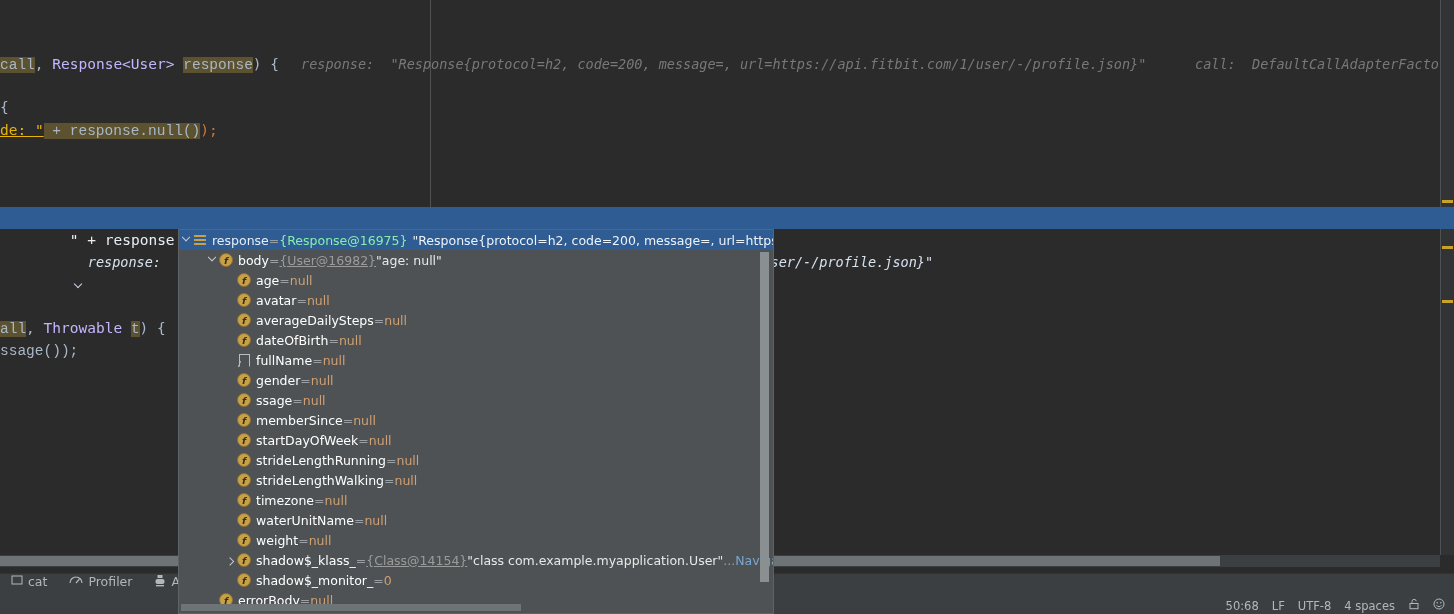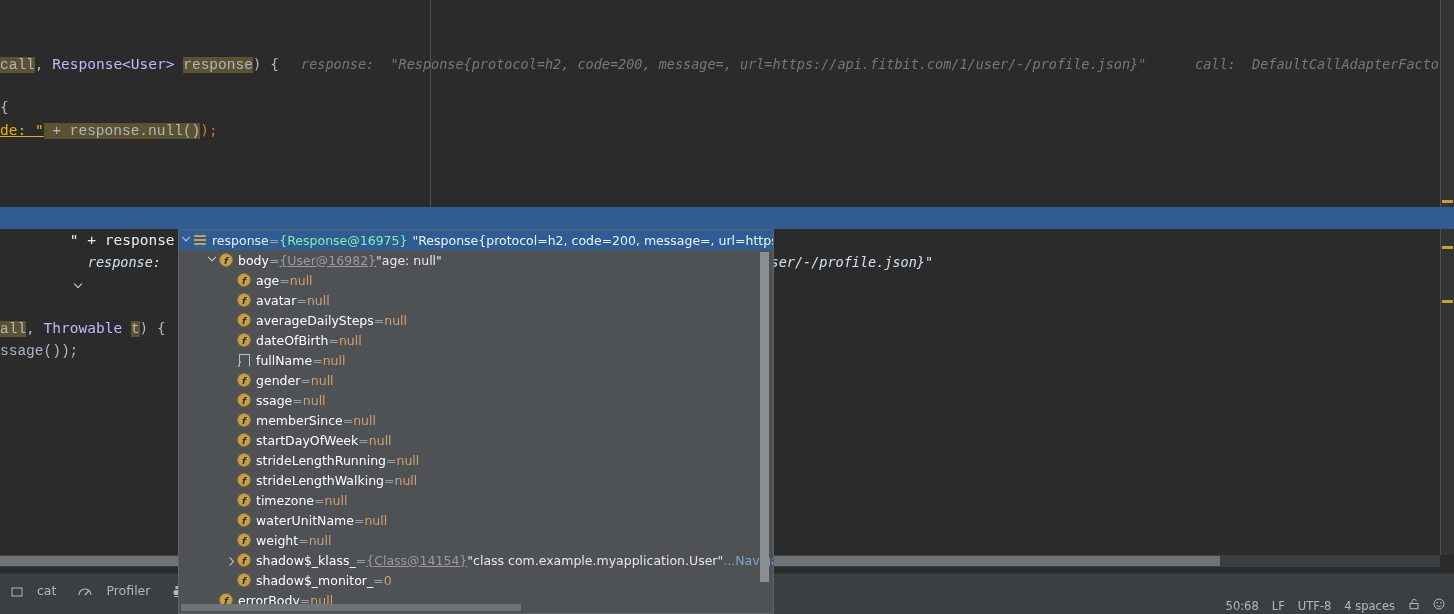--- a/index.html
+++ b/index.html
@@ -84,21 +84,21 @@
     background: #6e7375; border-radius: 0;
   }
 
   
   .toolbar-bottom {
     position: absolute; left: 0; top: 573px; width: 1454px; height: 24px;
     background: #3c3f41; border-top: 1px solid #323232;
     display: flex; align-items: center; color: #b4b7b8; font-size: 12.5px;
     font-family: "DejaVu Sans", sans-serif;
   }
-  .tb-item { display: flex; align-items: flex-end; gap: 14px; padding: 0 11px; height: 24px; }
+  .tb-item { display: flex; align-items: flex-start; gap: 5px; padding: 0 11px; height: 24px; }
   .tb-right { margin-left: auto; display: flex; align-items: center; }
 
   
   .statusbar {
     position: absolute; left: 0; top: 597px; width: 1454px; height: 17px;
     background: #3c3f41;
     display: flex; align-items: center; justify-content: flex-end;
     color: #b4b7b8; font-size: 11.5px; gap: 13px; padding-right: 9px;
     font-family: "DejaVu Sans", sans-serif;
   }

